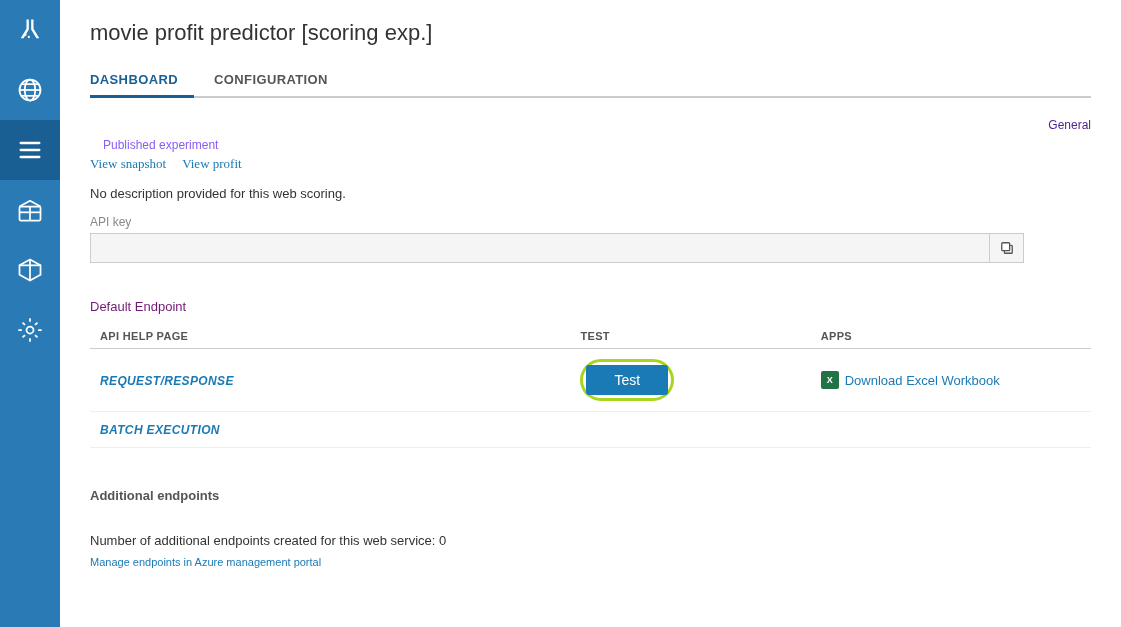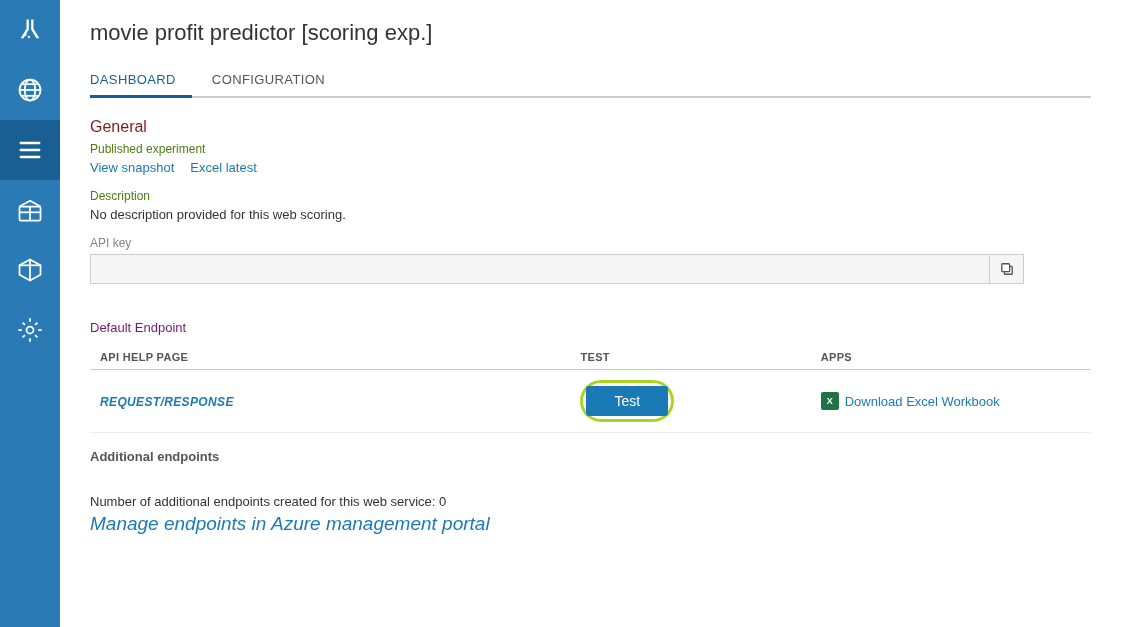--- a/index.html
+++ b/index.html
@@ -51,58 +51,61 @@
     }
 
     
     .tabs {
       display: flex;
       border-bottom: 2px solid #ccc;
       margin-bottom: 20px;
     }
     .tab {
       font-size: 13px;
-      font-weight: 400;
+      font-weight: 700;
       color: #555;
       padding: 8px 16px 8px 0;
       margin-right: 20px;
       cursor: pointer;
       letter-spacing: 0.03em;
       border-bottom: 3px solid transparent;
       margin-bottom: -2px;
       text-transform: uppercase;
     }
     .tab.active {
       color: #1a5f94;
       border-bottom: 3px solid #1a5f94;
     }
 
     
     .section-label {
-      font-size: 16px;
-      color: #7f1d1d;
+      font-size: 12px;
+      color: #4c1d95;
       margin-bottom: 6px;
+      text-align: right;
     }
 
     .sub-label {
       font-size: 12px;
-      color: #4d7c0f;
+      color: #8b5cf6;
       margin-bottom: 4px;
+      margin-left: 13px;
     }
 
     .link-row {
       display: flex;
       gap: 16px;
       margin-bottom: 14px;
     }
     .link {
       font-size: 13px;
       color: #1a7ab5;
       cursor: pointer;
       text-decoration: none;
+      font-family: Liberation Serif, serif;
     }
 
     .desc-text {
       font-size: 13px;
       color: #333;
       margin-bottom: 14px;
     }
 
     .api-key-label {
       font-size: 12px;
@@ -143,20 +146,21 @@
     
     .endpoint-section-label {
       font-size: 13px;
       color: #701a75;
       margin-bottom: 10px;
     }
 
     .endpoint-table {
       width: 100%;
       border-collapse: collapse;
+      margin-bottom: 24px;
     }
     .endpoint-table th {
       font-size: 11px;
       font-weight: 600;
       color: #555;
       text-align: left;
       padding: 6px 10px;
       border-bottom: 1px solid #ccc;
       letter-spacing: 0.03em;
       text-transform: uppercase;
@@ -231,25 +235,24 @@
       margin-bottom: 8px;
       font-weight: bold;
     }
     .additional-text {
       font-size: 13px;
       color: #333;
       margin-bottom: 4px;
       margin-top: 30px;
     }
     .additional-link {
-      font-size: 19px;
+      font-size: 11px;
       color: #1a7ab5;
       cursor: pointer;
       text-decoration: none;
-      font-style: italic;
     }
 
     
     .section { margin-bottom: 16px; }
   </style>
 </head>
 <body>
 
 <div class="sidebar">
 
@@ -312,24 +315,23 @@
     <div class="tab active">DASHBOARD</div>
     <div class="tab">CONFIGURATION</div>
   </div>
 
   <div class="section">
     <div class="section-label">General</div>
 
     <div class="sub-label">Published experiment</div>
     <div class="link-row">
       <a class="link">View snapshot</a>
-      <a class="link">Excel latest</a>
+      <a class="link">View profit</a>
     </div>
 
-    <div class="sub-label">Description</div>
     <div class="desc-text">No description provided for this web scoring.</div>
 
     <div class="api-key-label">API key</div>
     <div class="api-key-row">
       <input class="api-key-input" type="text" value="" readonly="" style="">
       <button class="copy-btn" title="Copy">
         <svg width="14" height="14" viewBox="0 0 16 16">
           <rect x="5" y="5" width="9" height="9" stroke="#555" stroke-width="1.5" fill="none" rx="1"></rect>
           <rect x="2" y="2" width="9" height="9" stroke="#555" stroke-width="1.5" fill="#fff" rx="1"></rect>
         </svg>
@@ -360,20 +362,27 @@
             </div>
           </td>
           <td>
             <a class="apps-link">
               <span class="excel-icon">X</span>
               <span>Download Excel Workbook</span>
             </a>
           </td>
         </tr>
 
+        <tr>
+          <td>
+            <a class="endpoint-link">BATCH EXECUTION</a>
+          </td>
+          <td></td>
+          <td></td>
+        </tr>
       </tbody>
     </table>
   </div>
 
   <div class="section">
     <div class="additional-label">Additional endpoints</div>
     <div class="additional-text">Number of additional endpoints created for this web service: 0</div>
     <a class="additional-link">Manage endpoints in Azure management portal</a>
   </div>
 

